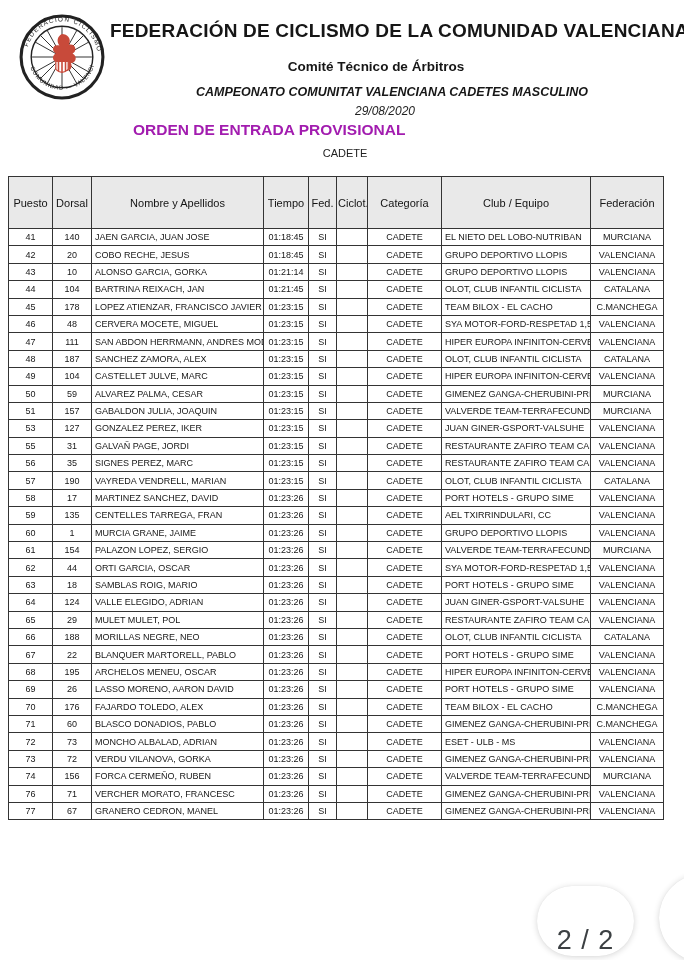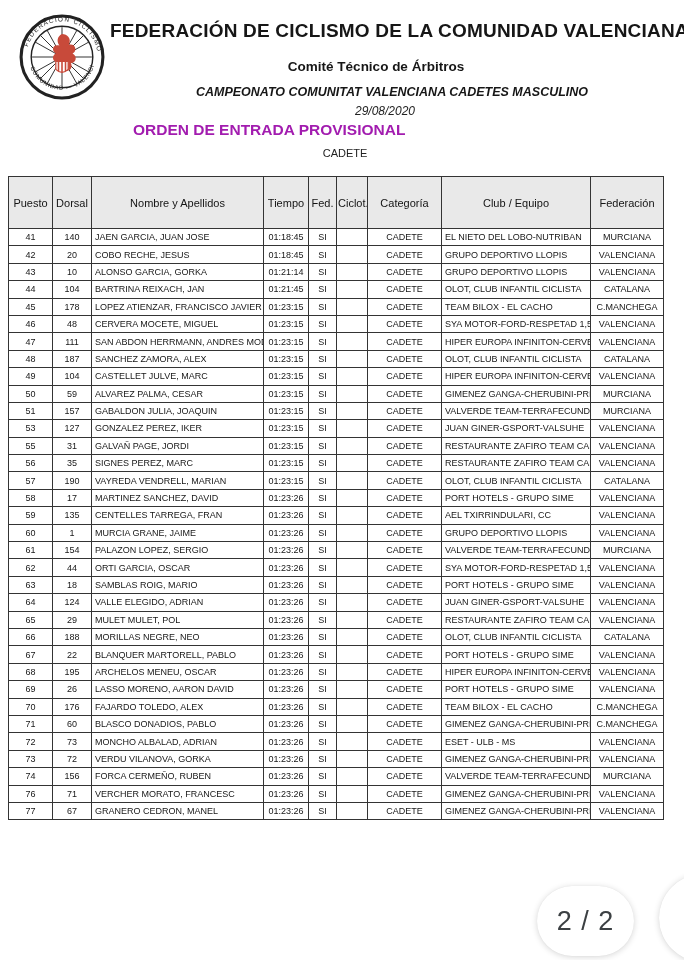--- a/index.html
+++ b/index.html
@@ -53,21 +53,21 @@
   .results td {
     height:16.4px; font-size:9px; color:#161616; text-align:center; padding:0 2px;
   }
   .results td.col-nombre, .results td.col-club { text-align:left; padding:0 3px; }
 
   
   .page-pill {
     position:absolute; left:537px; top:886px; width:97px; height:70px;
     background:#ffffff; border-radius:35px;
     box-shadow:0 1px 6px rgba(0,0,0,0.16), 0 0 1px rgba(0,0,0,0.08);
-    display:flex; align-items:center; justify-content:center;
+    display:flex; align-items:flex-end; justify-content:center;
     font-size:27px; color:#3c4043; letter-spacing:1px;
   }
   .fab {
     position:absolute; left:659px; top:874px; width:88px; height:88px;
     background:#ffffff; border-radius:50%;
     box-shadow:0 1px 6px rgba(0,0,0,0.16), 0 0 1px rgba(0,0,0,0.08);
   }
 </style>
 </head>
 <body>

